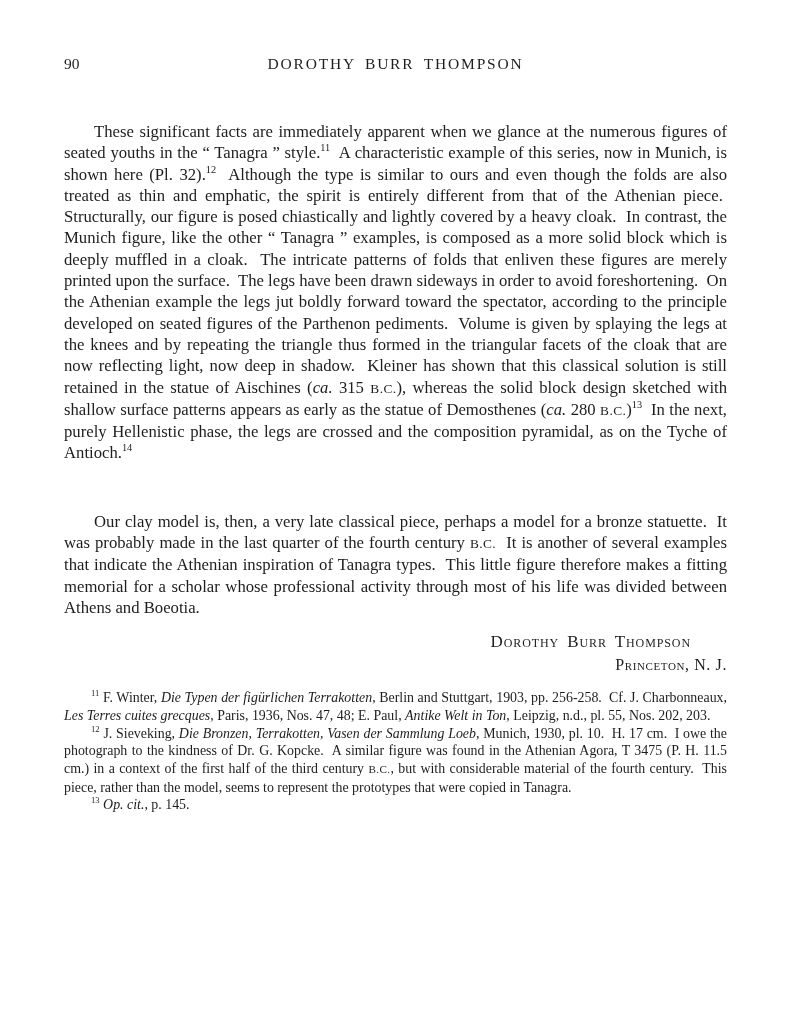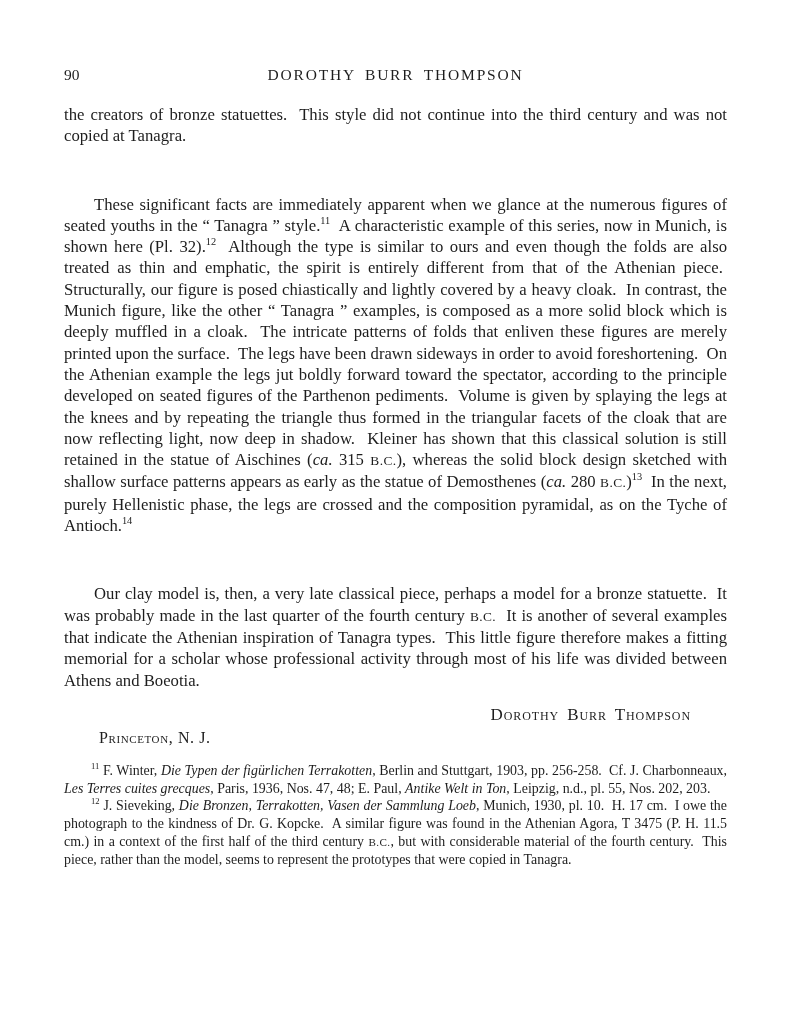--- a/index.html
+++ b/index.html
@@ -2,54 +2,54 @@
 <html><head>
 <meta charset="utf-8">
 <style>
   html,body{margin:0;padding:0;background:#ffffff;}
   .page{
     width:790px;height:1024px;box-sizing:border-box;position:relative;
     background:var(--paper,#ffffff);color:var(--ink,#1d1d1d);
     font-family:"Liberation Serif","DejaVu Serif",serif;
     padding:55px 63px 0 64px;overflow:hidden;
   }
-  .running-head{position:relative;height:19px;margin-bottom:19px;margin-top:11px;}
+  .running-head{position:relative;height:19px;margin-bottom:19px;}
   .pagenum{position:absolute;left:0;top:0;font-size:15.5px;}
   .running-title{position:absolute;left:0;right:0;top:0;text-align:center;
     font-size:15.5px;letter-spacing:1.8px;word-spacing:4px;}
   .content{width:663px;}
   .body-par{margin:0;font-size:16.7px;line-height:21.3px;text-align:justify;}
   .body-par.indent{text-indent:30px;margin-top:47px;}
   .it{font-style:italic;}
   .sc{font-size:0.8em;letter-spacing:0.4px;}
   .sup{font-size:62%;vertical-align:super;line-height:0;}
   .sig{margin-top:14px;text-align:right;padding-right:36px;
     font-variant:small-caps;font-size:17px;letter-spacing:0.9px;word-spacing:3px;}
   .place{margin-top:4px;padding-left:35px;
-    font-variant:small-caps;font-size:16px;letter-spacing:0.6px;}
+    font-variant:small-caps;font-size:16px;letter-spacing:0.6px;text-align:right;}
   .footnotes{margin-top:15px;}
   .fn{margin:0;font-size:13.9px;line-height:17.7px;text-align:justify;text-indent:27px;}
 </style>
 </head>
 <body>
 
 <div class="page" style="--paper: #ffffff; --ink: #1d1d1d;">
 
   <div class="running-head">
     <span class="pagenum">90</span>
     <span class="running-title">DOROTHY BURR THOMPSON</span>
   </div>
 
   <div class="content">
-    <p class="body-par"><span>the creators of bronze statuettes.&nbsp; This style did not continue into the third century and was not copied at Tanagra.</span></p>
     <p class="body-par indent"><span>These significant facts are immediately apparent when we glance at the numerous figures of seated youths in the “ Tanagra ” style.</span><span class="sup">11</span><span>&nbsp; A characteristic example of this series, now in Munich, is shown here (Pl. 32).</span><span class="sup">12</span><span>&nbsp; Although the type is similar to ours and even though the folds are also treated as thin and emphatic, the spirit is entirely different from that of the Athenian piece.&nbsp; Structurally, our figure is posed chiastically and lightly covered by a heavy cloak.&nbsp; In contrast, the Munich figure, like the other “ Tanagra ” examples, is composed as a more solid block which is deeply muffled in a cloak.&nbsp; The intricate patterns of folds that enliven these figures are merely printed upon the surface.&nbsp; The legs have been drawn sideways in order to avoid foreshortening.&nbsp; On the Athenian example the legs jut boldly forward toward the spectator, according to the principle developed on seated figures of the Parthenon pediments.&nbsp; Volume is given by splaying the legs at the knees and by repeating the triangle thus formed in the triangular facets of the cloak that are now reflecting light, now deep in shadow.&nbsp; Kleiner has shown that this classical solution is still retained in the statue of Aischines (</span><span class="it">ca.</span><span> 315 </span><span class="sc">B.C.</span><span>), whereas the solid block design sketched with shallow surface patterns appears as early as the statue of Demosthenes (</span><span class="it">ca.</span><span> 280 </span><span class="sc">B.C.</span><span>)</span><span class="sup">13</span><span>&nbsp; In the next, purely Hellenistic phase, the legs are crossed and the composition pyramidal, as on the Tyche of Antioch.</span><span class="sup">14</span></p>
     <p class="body-par indent"><span>Our clay model is, then, a very late classical piece, perhaps a model for a bronze statuette.&nbsp; It was probably made in the last quarter of the fourth century </span><span class="sc">B.C.</span><span>&nbsp; It is another of several examples that indicate the Athenian inspiration of Tanagra types.&nbsp; This little figure therefore makes a fitting memorial for a scholar whose professional activity through most of his life was divided between Athens and Boeotia.</span></p>
 
     <div class="sig">Dorothy Burr Thompson</div>
     <div class="place">Princeton, N. J.</div>
 
     <div class="footnotes">
       <p class="fn"><span class="sup">11</span><span> F. Winter, </span><span class="it">Die Typen der figürlichen Terrakotten</span><span>, Berlin and Stuttgart, 1903, pp. 256-258.&nbsp; Cf. J. Charbonneaux, </span><span class="it">Les Terres cuites grecques</span><span>, Paris, 1936, Nos. 47, 48; E. Paul, </span><span class="it">Antike Welt in Ton</span><span>, Leipzig, n.d., pl. 55, Nos. 202, 203.</span></p>
       <p class="fn"><span class="sup">12</span><span> J. Sieveking, </span><span class="it">Die Bronzen, Terrakotten, Vasen der Sammlung Loeb</span><span>, Munich, 1930, pl. 10.&nbsp; H. 17 cm.&nbsp; I owe the photograph to the kindness of Dr. G. Kopcke.&nbsp; A similar figure was found in the Athenian Agora, T 3475 (P. H. 11.5 cm.) in a context of the first half of the third century </span><span class="sc">B.C.</span><span>, but with considerable material of the fourth century.&nbsp; This piece, rather than the model, seems to represent the prototypes that were copied in Tanagra.</span></p>
+      <p class="fn"><span class="sup">13</span><span> </span><span class="it">Op. cit.</span><span>, p. 145.</span></p>
     </div>
   </div>
 
 </div>
 
 </body></html>

